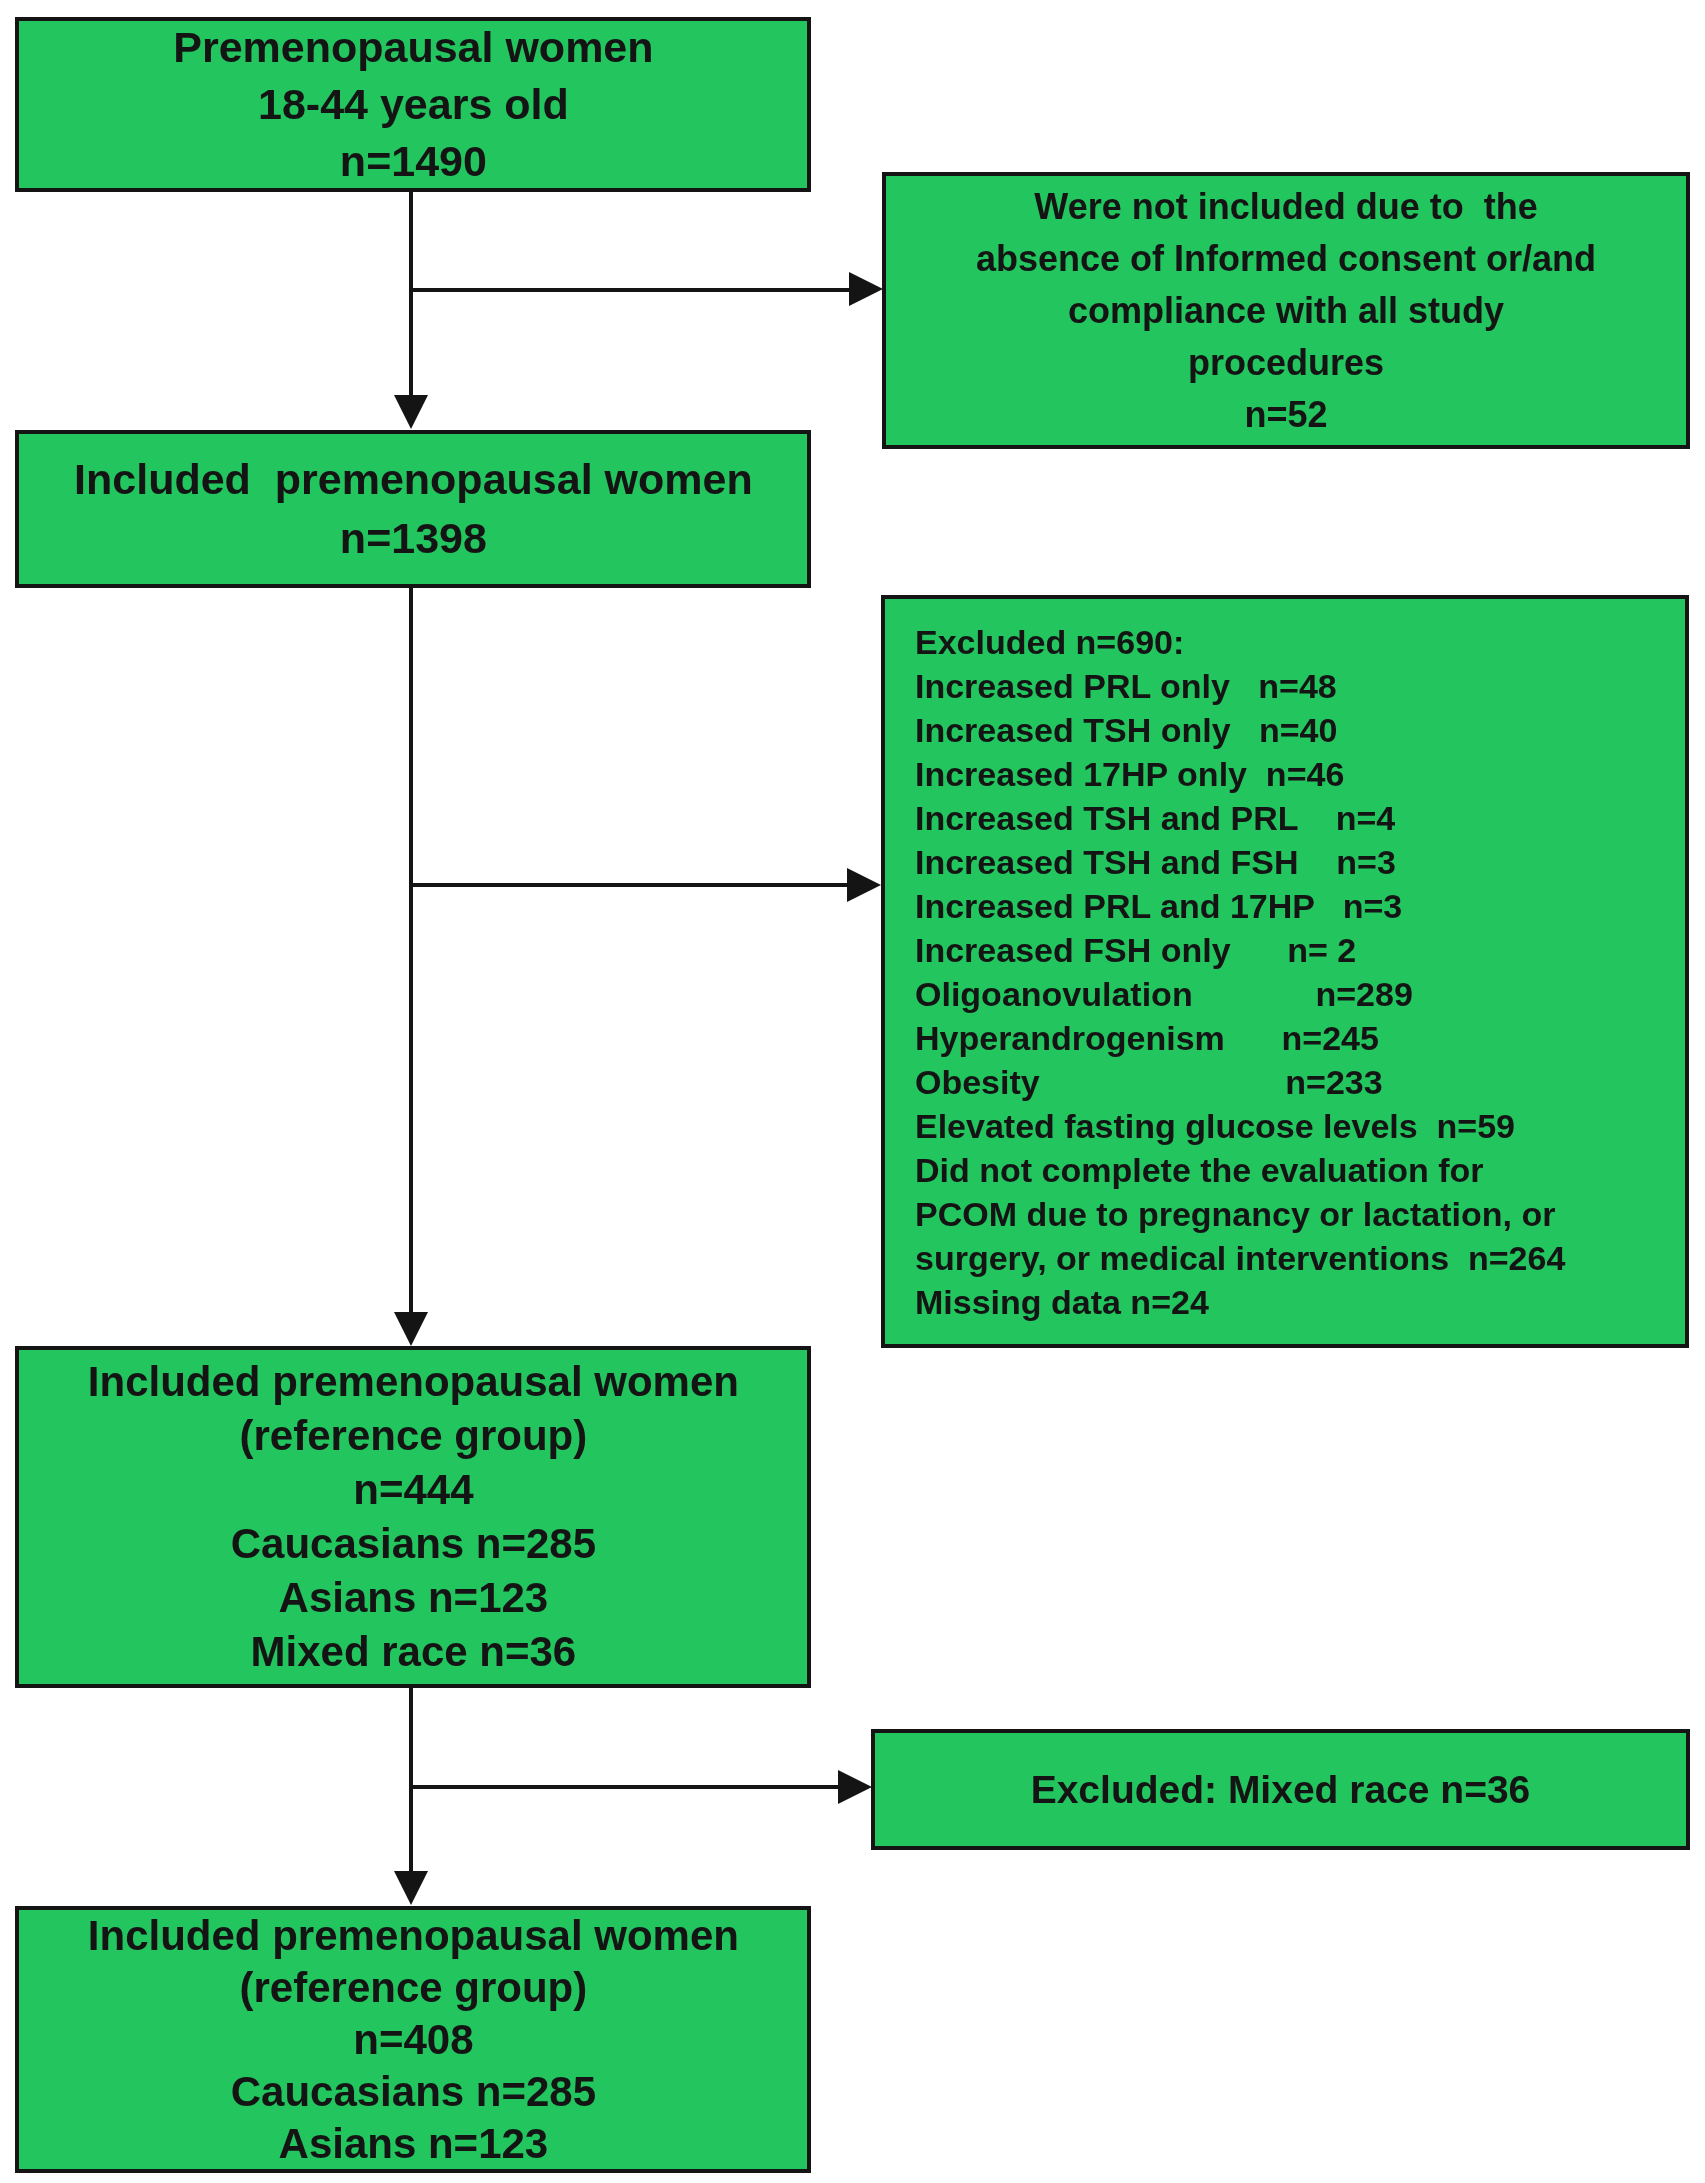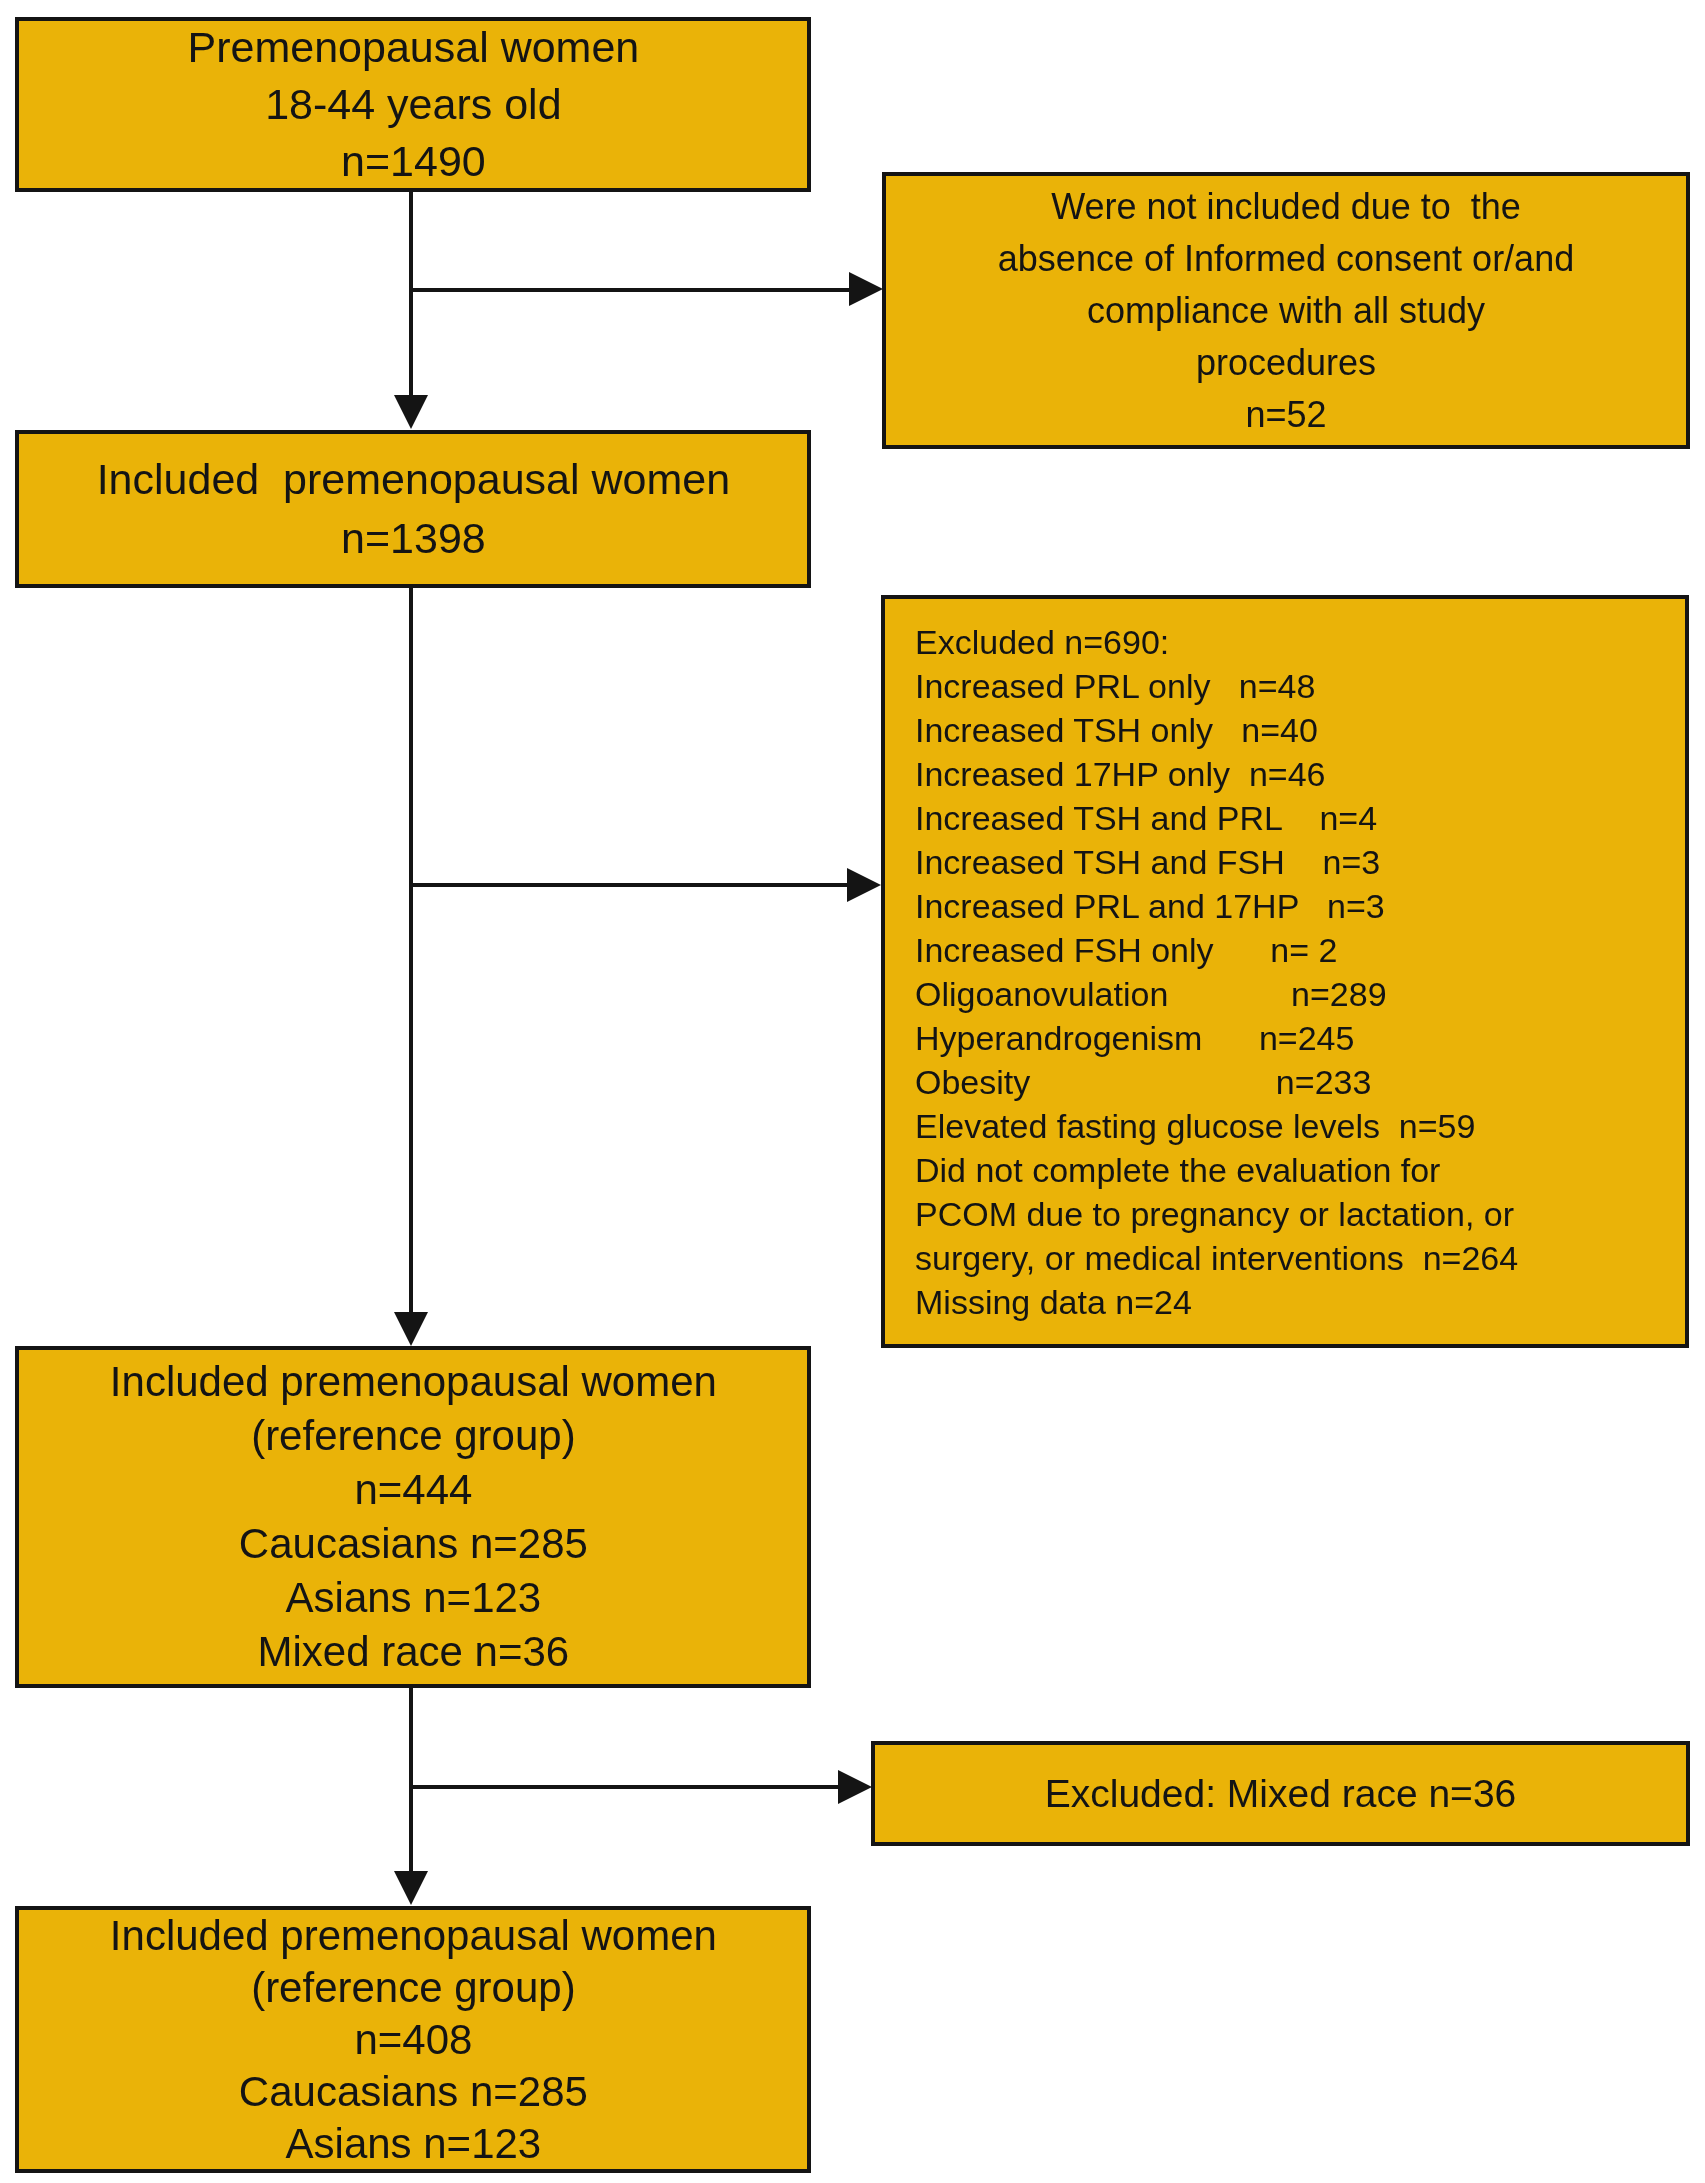--- a/index.html
+++ b/index.html
@@ -13,24 +13,25 @@
     height: 2183px;
     background: #ffffff;
     font-family: "Liberation Sans", sans-serif;
     color: #141414;
     overflow: hidden;
   }
   .box {
     position: absolute;
     box-sizing: border-box;
     border: 4.3px solid #141414;
-    background: #eab308;
+    background: #22c55e;
     display: flex;
     align-items: center;
     justify-content: center;
+    font-weight: bold;
   }
   .txt {
     white-space: pre-wrap;
     color: #141414;
   }
   .center { text-align: center; }
   .left   { text-align: left; }
 
   
   #box-top        { left: 15.4px;   top: 17px;   width: 796px; height: 175px; }
@@ -45,21 +46,21 @@
   #box-included-408       { left: 15.4px;   top: 1906px; width: 796px; height: 267px; }
   #box-included-408 .txt  { font-size: 42px; line-height: 52px; }
 
   
   #box-not-included       { left: 882px; top: 172px;  width: 808px; height: 277px; }
   #box-not-included .txt  { font-size: 36px; line-height: 52px; }
 
   #box-excluded-690       { left: 881px; top: 595px;  width: 808px; height: 753px; justify-content: flex-start; }
   #box-excluded-690 .txt  { font-size: 34px; line-height: 44px; white-space: pre; padding-left: 30px; }
 
-  #box-excluded-mixed     { left: 871px; top: 1729px; width: 819px; height: 105px; margin-top: 12px; }
+  #box-excluded-mixed     { left: 871px; top: 1729px; width: 819px; height: 121px; }
   #box-excluded-mixed .txt{ font-size: 39px; line-height: 44px; }
 
   
   .vline {
     position: absolute;
     width: 4.3px;
     background: #141414;
   }
   .hline {
     position: absolute;

